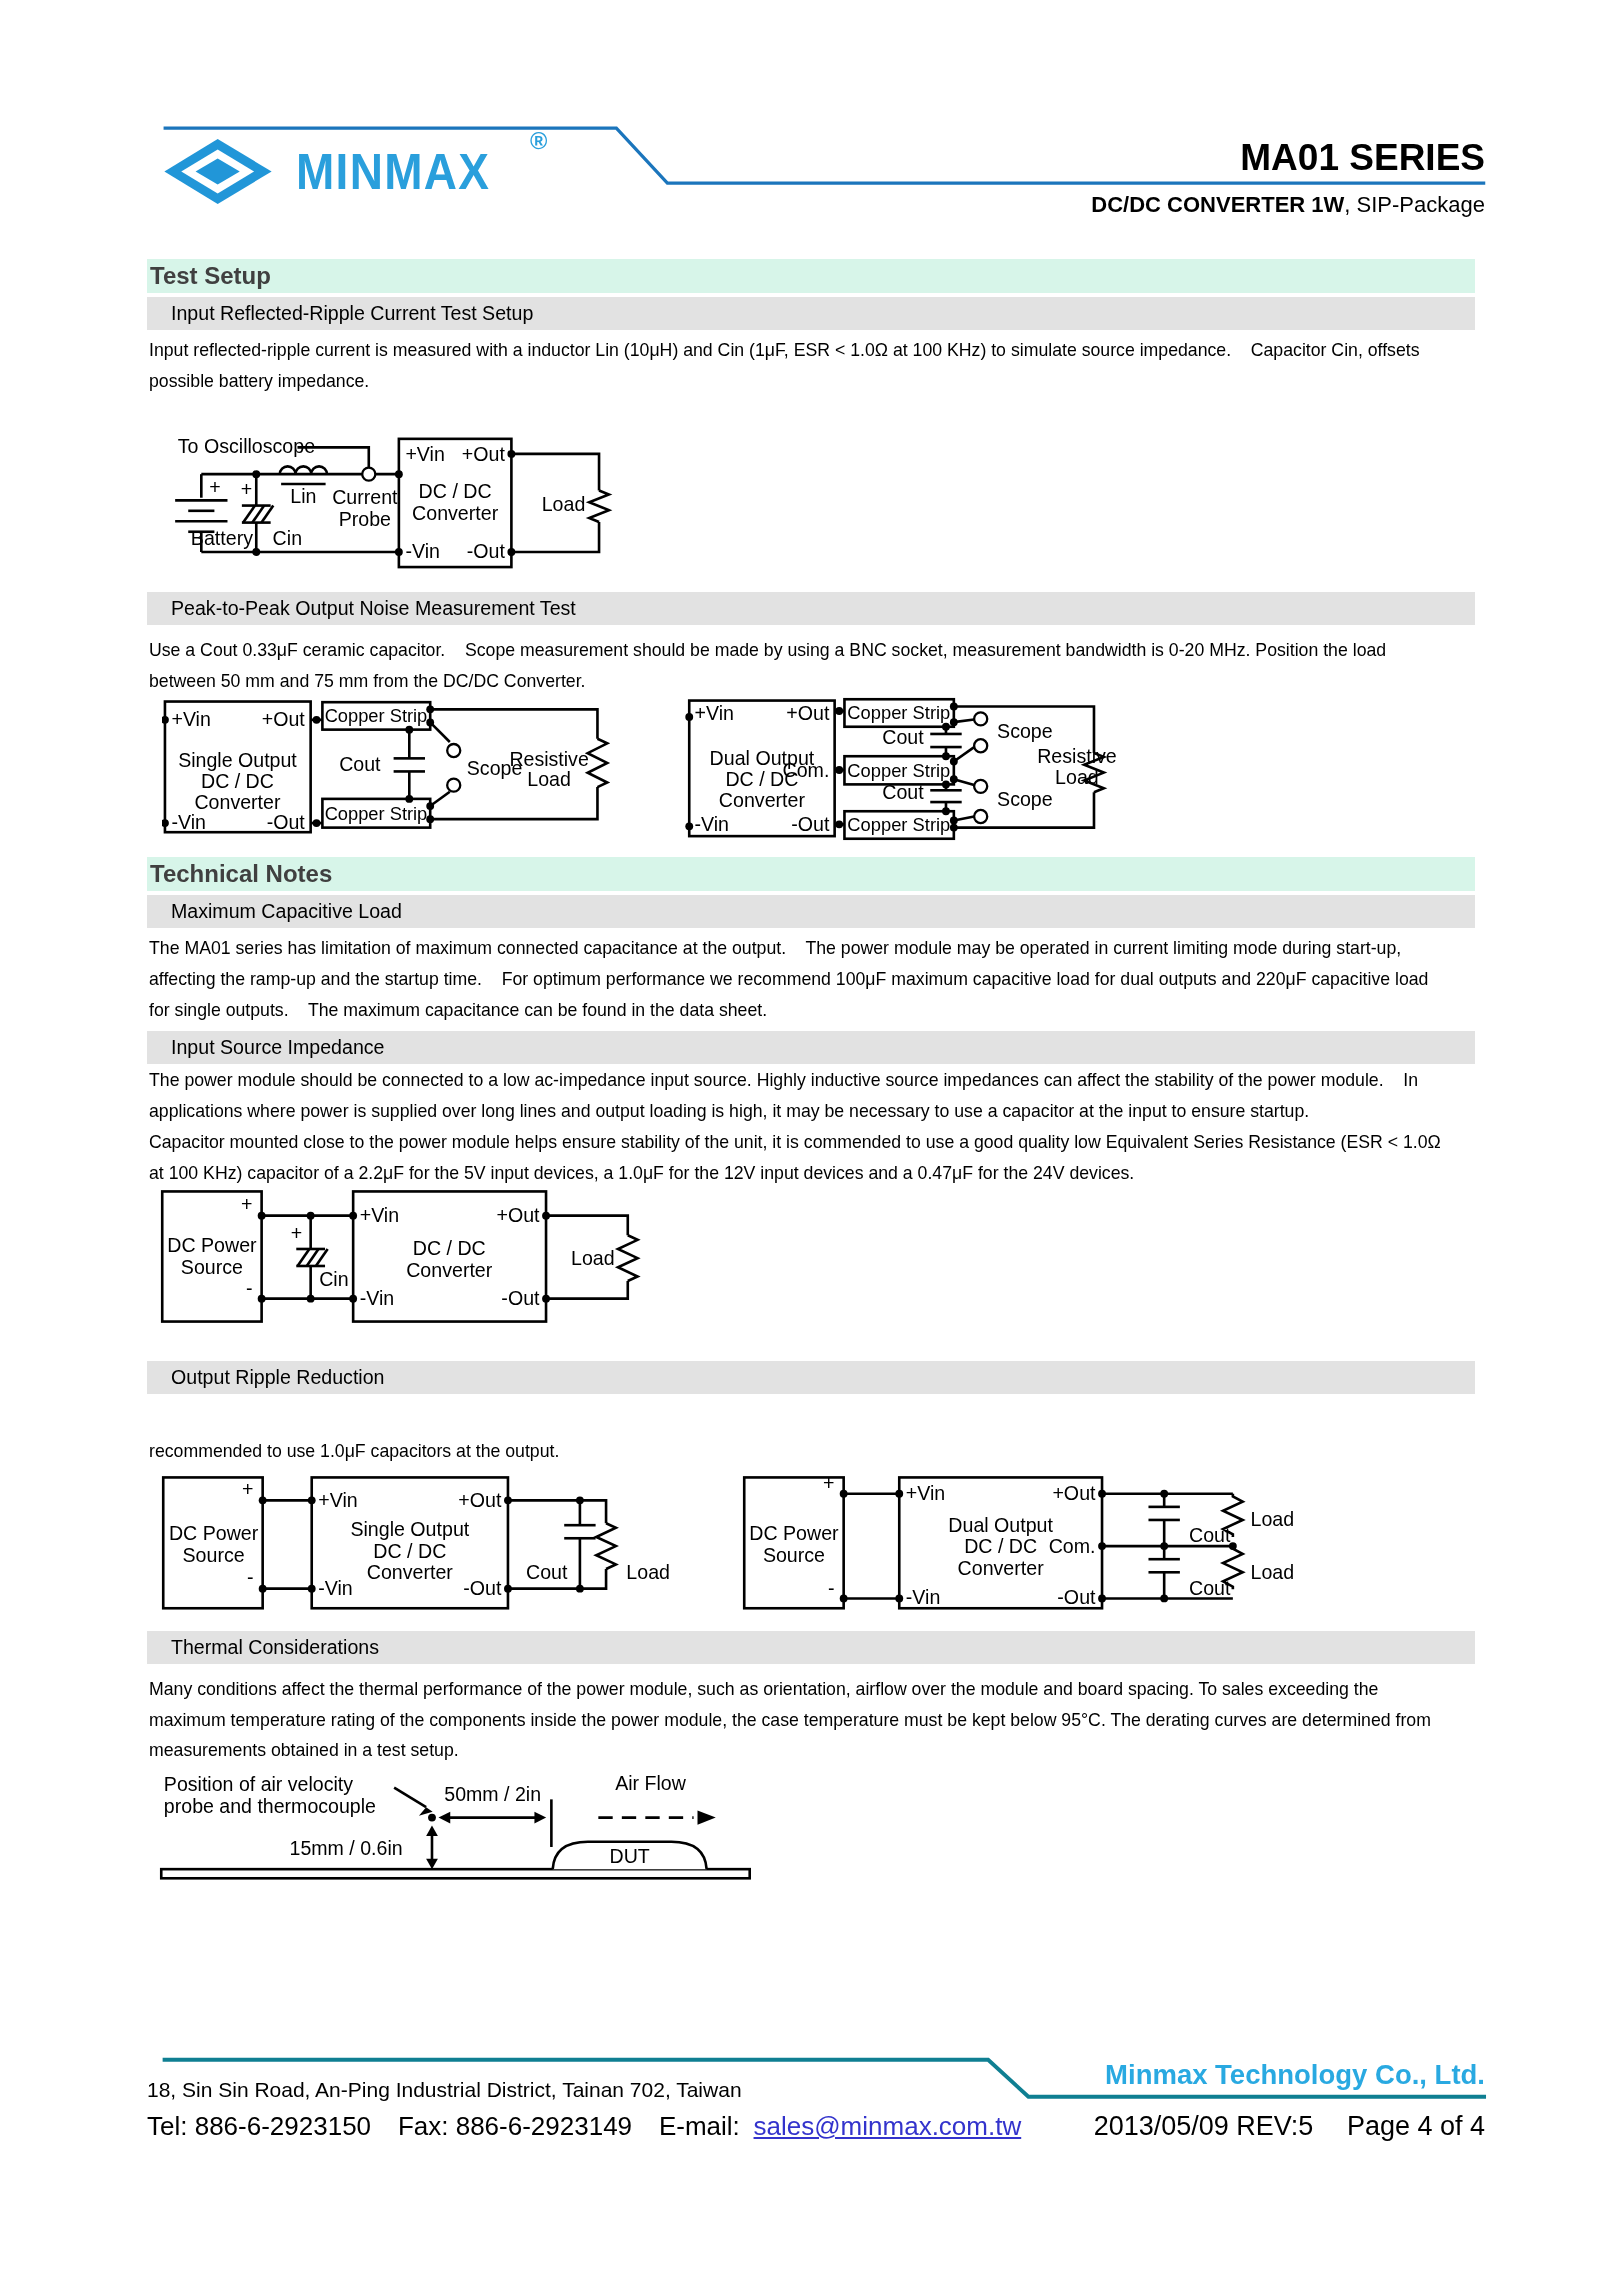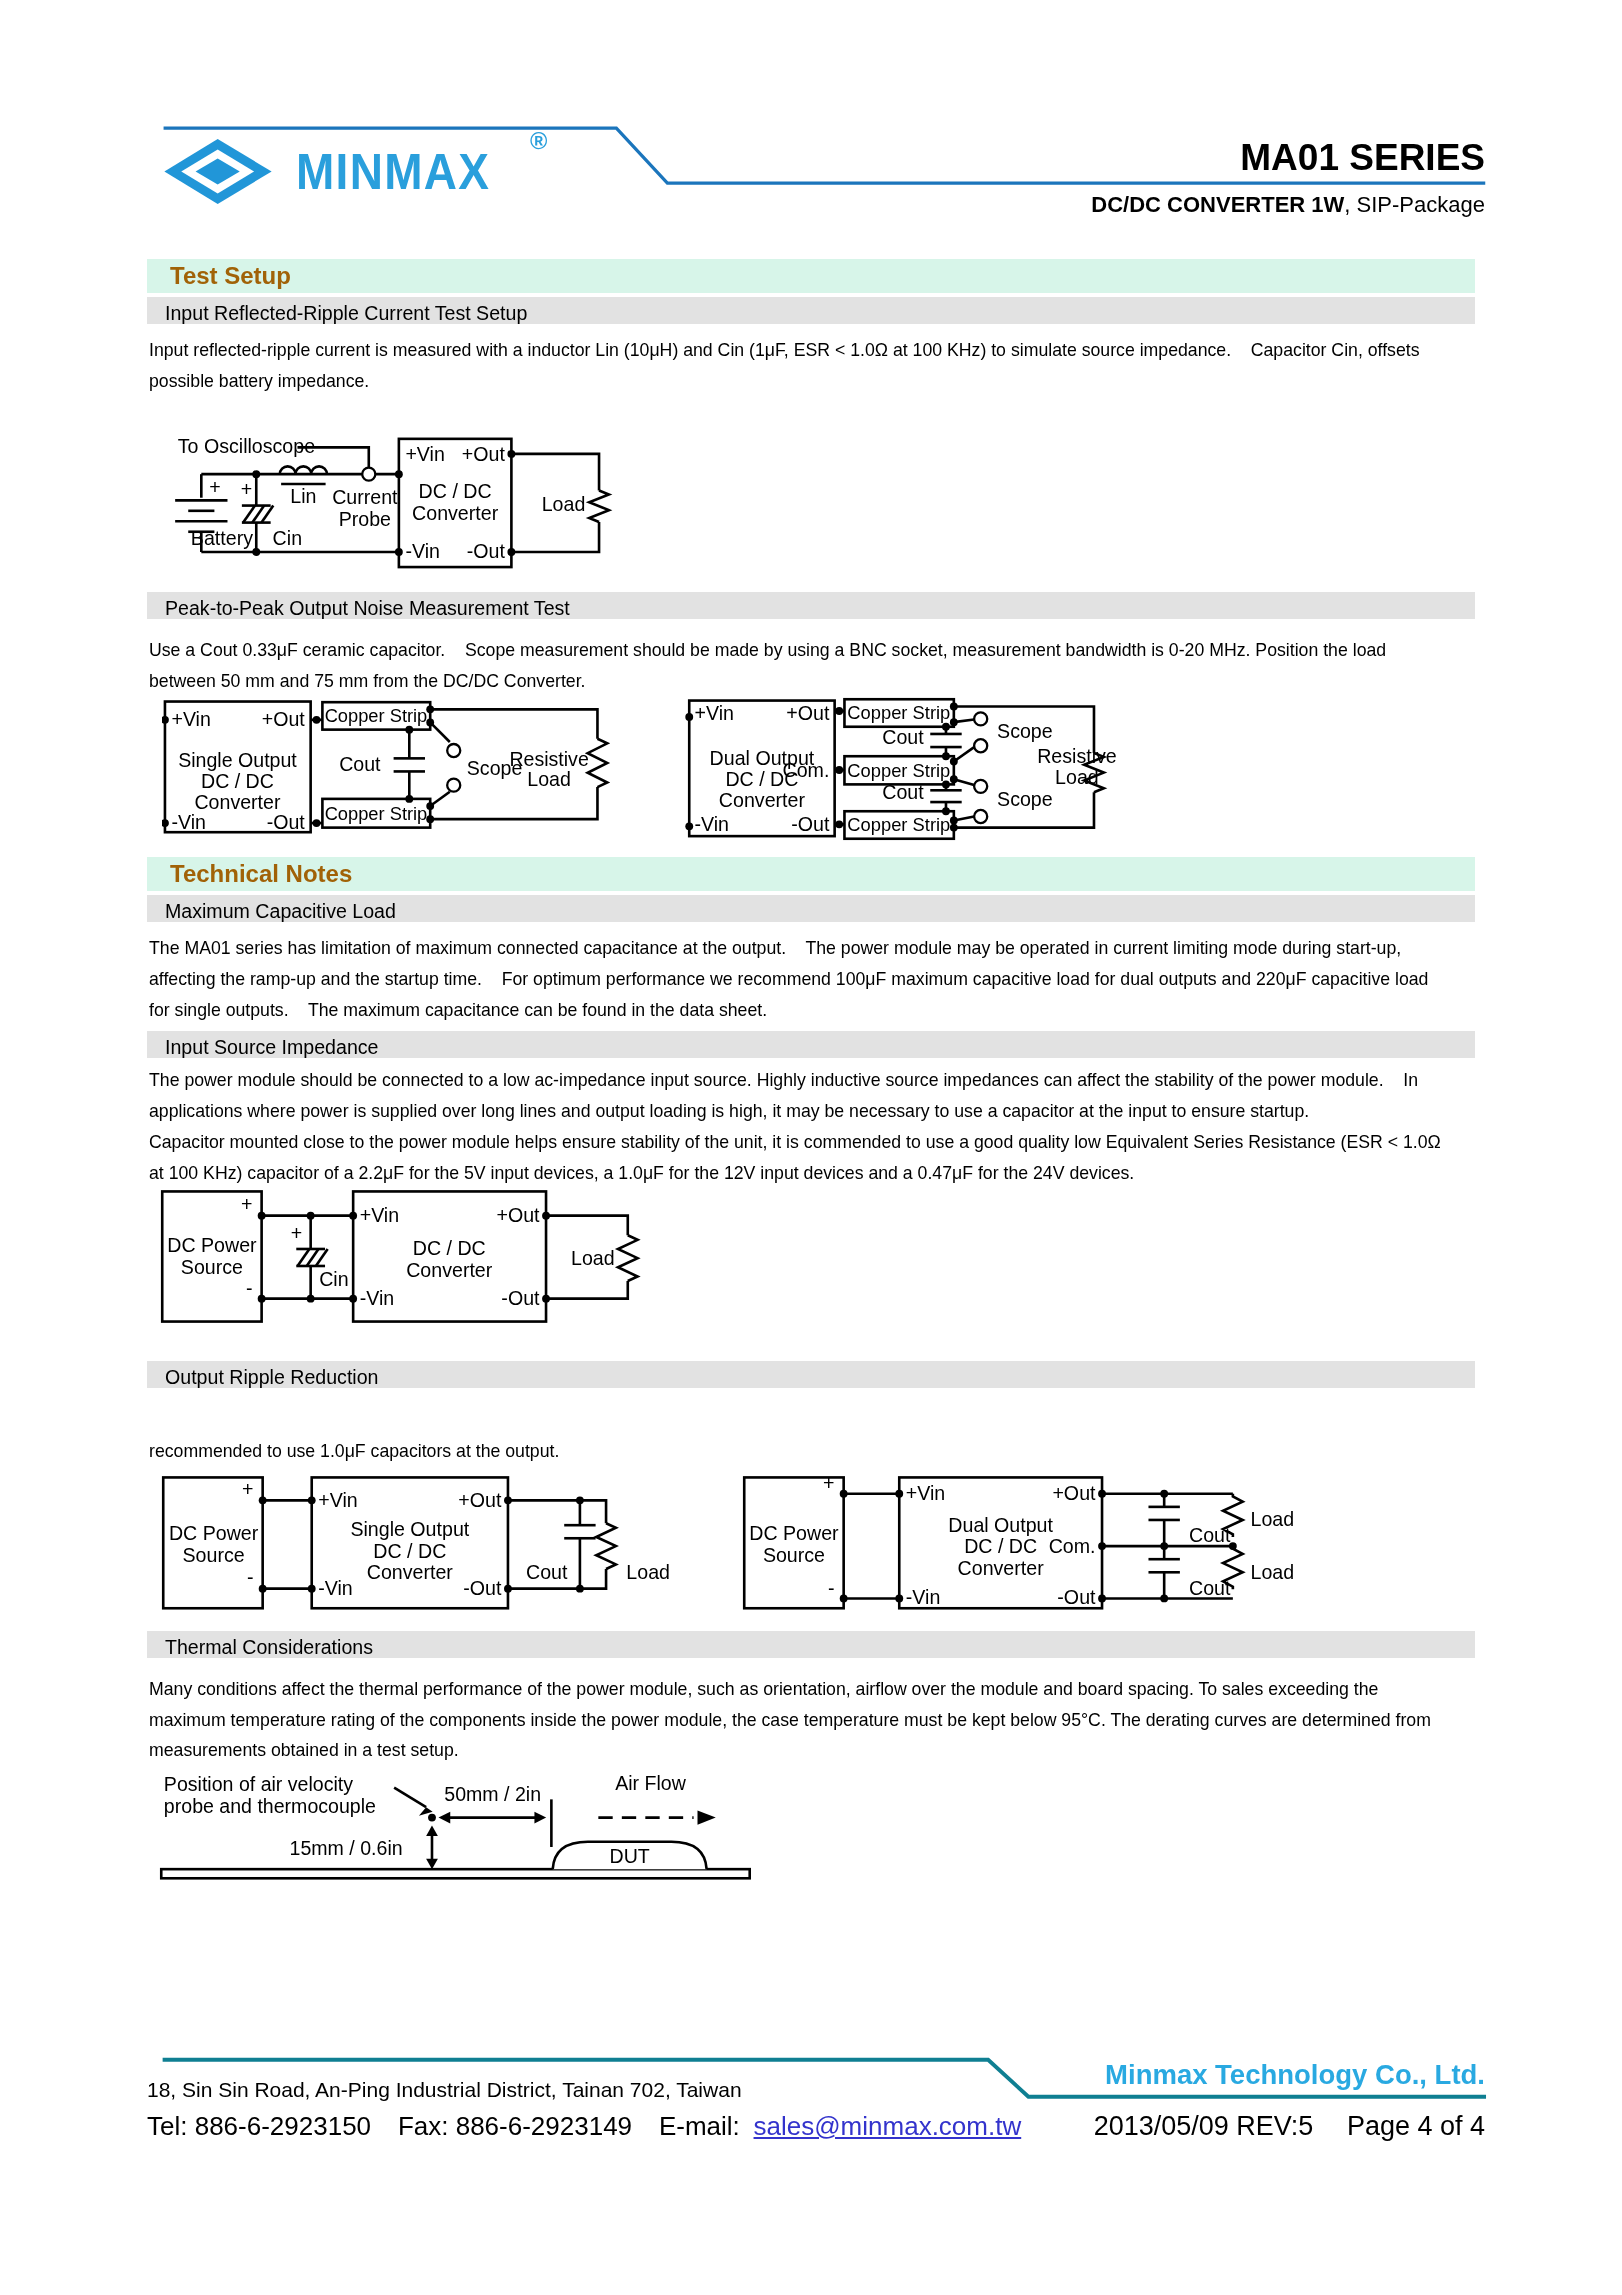--- a/index.html
+++ b/index.html
@@ -9,23 +9,23 @@
   svg text{font-family:"Liberation Sans","DejaVu Sans",sans-serif;fill:#000;}
   
   .brand-text{position:absolute;left:296px;top:143px;font-size:46px;font-weight:bold;
               color:#2a9fdc;letter-spacing:1.3px;transform:scaleY(1.08);transform-origin:top left;}
   .brand-reg{position:absolute;left:530px;top:128px;font-size:23.6px;font-weight:bold;color:#2a9fdc;}
   .series-title{position:absolute;right:137px;top:137px;font-size:37px;font-weight:bold;color:#000;}
   .subtitle{position:absolute;right:137px;top:192px;font-size:22px;color:#000;}
   .subtitle b{font-weight:bold;text-align:right;}
   
   .bar-green{position:absolute;left:147px;width:1328px;height:34px;background:#d7f5e9;
-             color:#a16207;font-size:24px;font-weight:bold;line-height:34px;padding-left:23px;box-sizing:border-box;}
-  .bar-gray{position:absolute;left:147px;width:1328px;height:27px;background:#e2e2e2;
-            color:#000;font-size:19.6px;line-height:33px;padding-left:18px;box-sizing:border-box;}
+             color:#404040;font-size:24px;font-weight:bold;line-height:34px;padding-left:3px;box-sizing:border-box;}
+  .bar-gray{position:absolute;left:147px;width:1328px;height:33px;background:#e2e2e2;
+            color:#000;font-size:19.6px;line-height:33px;padding-left:24px;box-sizing:border-box;}
   .bline{position:absolute;left:149px;height:31px;line-height:31px;font-size:17.7px;white-space:pre;}
   
   .company{position:absolute;right:137px;top:2059px;font-size:27.5px;font-weight:bold;color:#29a9e1;}
   .address{position:absolute;left:147px;top:2078px;font-size:21px;}
   .telrow{position:absolute;left:147px;top:2111px;font-size:26px;}
   .telrow span{margin-right:19.6px;}
   .email-link{color:#3333cc;text-decoration:underline;margin-right:0;}
   .meta{position:absolute;right:137px;top:2111px;font-size:27px;}
   .meta span{margin-left:26px;}
 </style>

